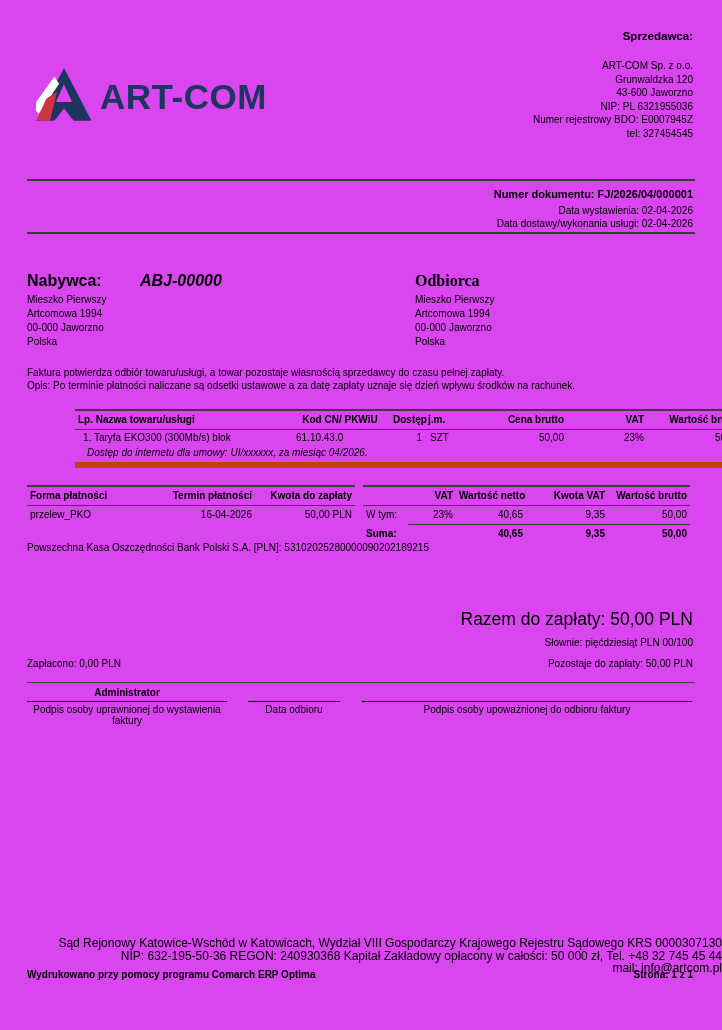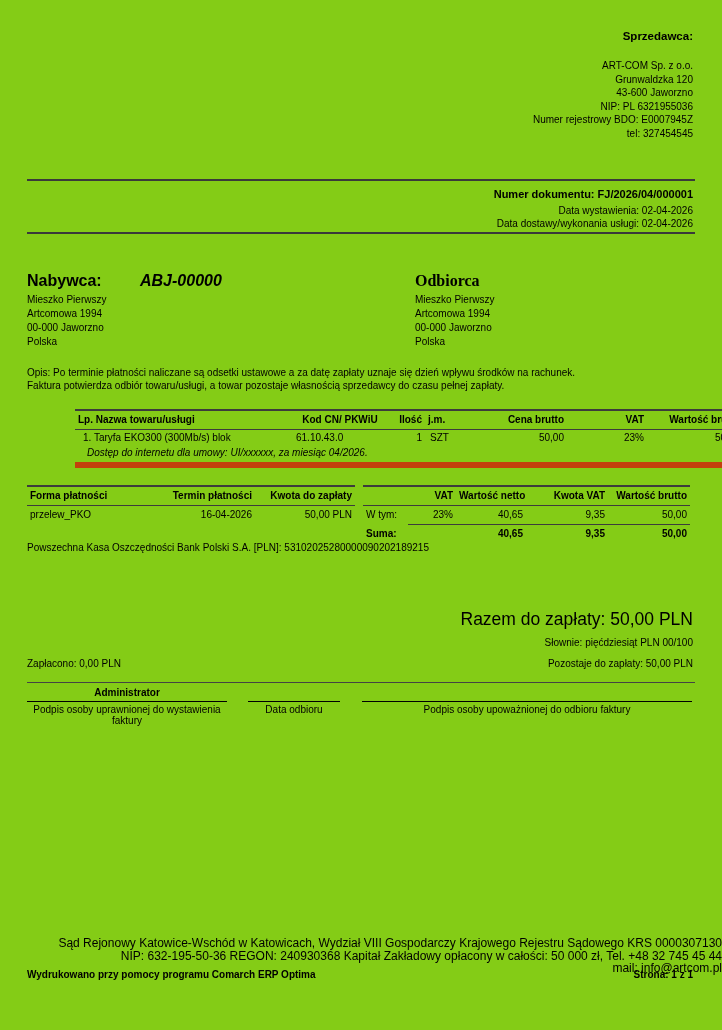--- a/index.html
+++ b/index.html
@@ -1,16 +1,16 @@
 <!DOCTYPE html>
 <html lang="pl"><head>
 <meta charset="utf-8">
 <style>
   html,body{margin:0;padding:0;background:#fff;}
-  .page{position:relative;width:722px;height:1030px;background:#84cc16;
+  .page{position:relative;width:722px;height:1030px;background:#d946ef;
         font-family:"Liberation Sans",sans-serif;color:#000;overflow:hidden;}
   .abs{position:absolute;}
 
   
   .seller{right:29px;top:30px;text-align:right;}
   .seller-heading{font-weight:bold;font-size:11.5px;margin-bottom:17px;}
   .seller-line{font-size:10px;line-height:13.5px;}
 
   
   .logo{left:36px;top:64px;display:flex;align-items:center;gap:8px;}
@@ -82,20 +82,30 @@
   <div class="abs seller">
     <div class="seller-heading">Sprzedawca:</div>
     <div class="seller-line">ART-COM Sp. z o.o.</div>
     <div class="seller-line">Grunwaldzka 120</div>
     <div class="seller-line">43-600 Jaworzno</div>
     <div class="seller-line">NIP: PL 6321955036</div>
     <div class="seller-line">Numer rejestrowy BDO: E0007945Z</div>
     <div class="seller-line">tel: 327454545</div>
   </div>
 
+  <div class="abs logo">
+    <span>
+      <svg width="56" height="62" viewBox="0 0 104 100" xmlns="http://www.w3.org/2000/svg">
+        <path d="M52 0 L103 98 L1 98 Z M52 30 L67 63 L37 63 Z M52 75 L70 98 L34 98 Z" fill="#1e3560" fill-rule="evenodd"></path>
+        <polygon points="-6,72 34,16 43,29 5,85" fill="#ffffff"></polygon>
+        <polygon points="1,98 26,98 39,44 19,57" fill="#cd3540"></polygon>
+      </svg>
+    </span>
+    <span class="logo-text">ART-COM</span>
+  </div>
 
   <div class="abs rule rule1"></div>
 
   <div class="abs doc-meta">
     <div class="doc-number">Numer dokumentu: FJ/2026/04/000001</div>
     <div class="doc-date">Data wystawienia: 02-04-2026</div>
     <div class="doc-date">Data dostawy/wykonania usługi: 02-04-2026</div>
   </div>
 
   <div class="abs rule rule2"></div>
@@ -111,40 +121,40 @@
     <div>Polska</div>
   </div>
   <div class="abs party-lines" style="left:415px;top:293px;">
     <div>Mieszko Pierwszy</div>
     <div>Artcomowa 1994</div>
     <div>00-000 Jaworzno</div>
     <div>Polska</div>
   </div>
 
   <div class="abs opis">
+    <div>Faktura potwierdza odbiór towaru/usługi, a towar pozostaje własnością sprzedawcy do czasu pełnej zapłaty.</div>
     <div>Opis: Po terminie płatności naliczane są odsetki ustawowe a za datę zapłaty uznaje się dzień wpływu środków na rachunek.</div>
-    <div>Faktura potwierdza odbiór towaru/usługi, a towar pozostaje własnością sprzedawcy do czasu pełnej zapłaty.</div>
   </div>
 
   <div class="abs items-table">
     <table>
       <colgroup>
         <col style="width:215px">
           <col style="width:100px">
           <col style="width:35px">
           <col style="width:40px">
         <col style="width:102px">
           <col style="width:80px">
           <col style="width:96px">
       </colgroup>
       <thead>
         <tr>
           <th class="al">Lp. Nazwa towaru/usługi</th>
           <th class="ac">Kod CN/ PKWiU</th>
-          <th class="ar">Ilość</th>
+          <th class="ar">Dostęp</th>
           <th class="al">j.m.</th>
           <th class="ar">Cena brutto</th>
           <th class="ar">VAT</th>
           <th class="ar">Wartość brutto</th>
         </tr>
       </thead>
       <tbody>
         <tr>
           <td class="al" style="padding-left:8px;">
             <span>1.</span>

